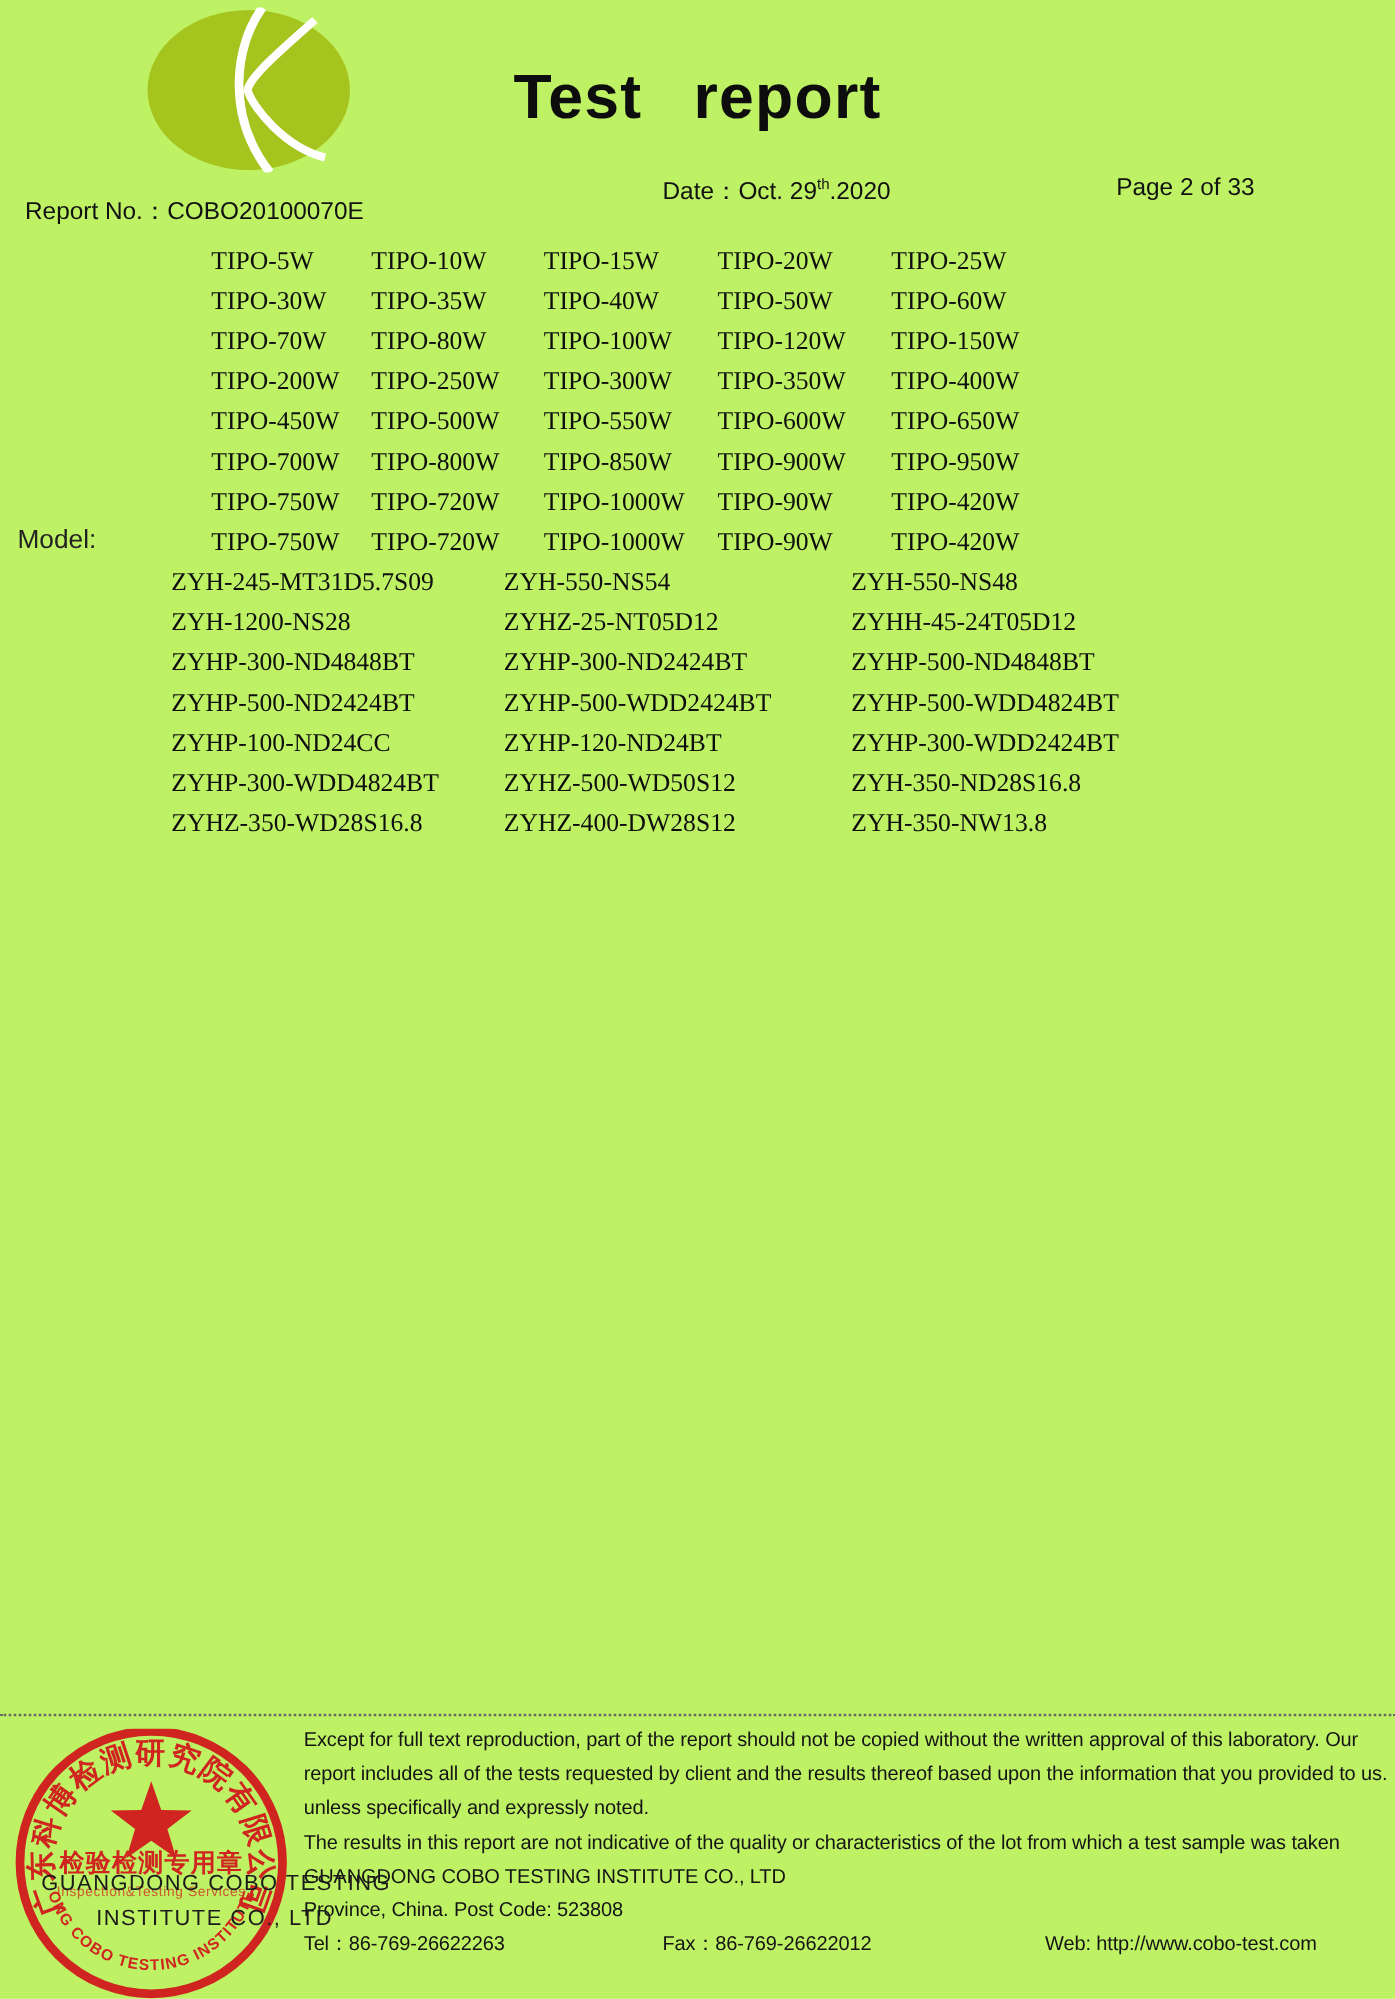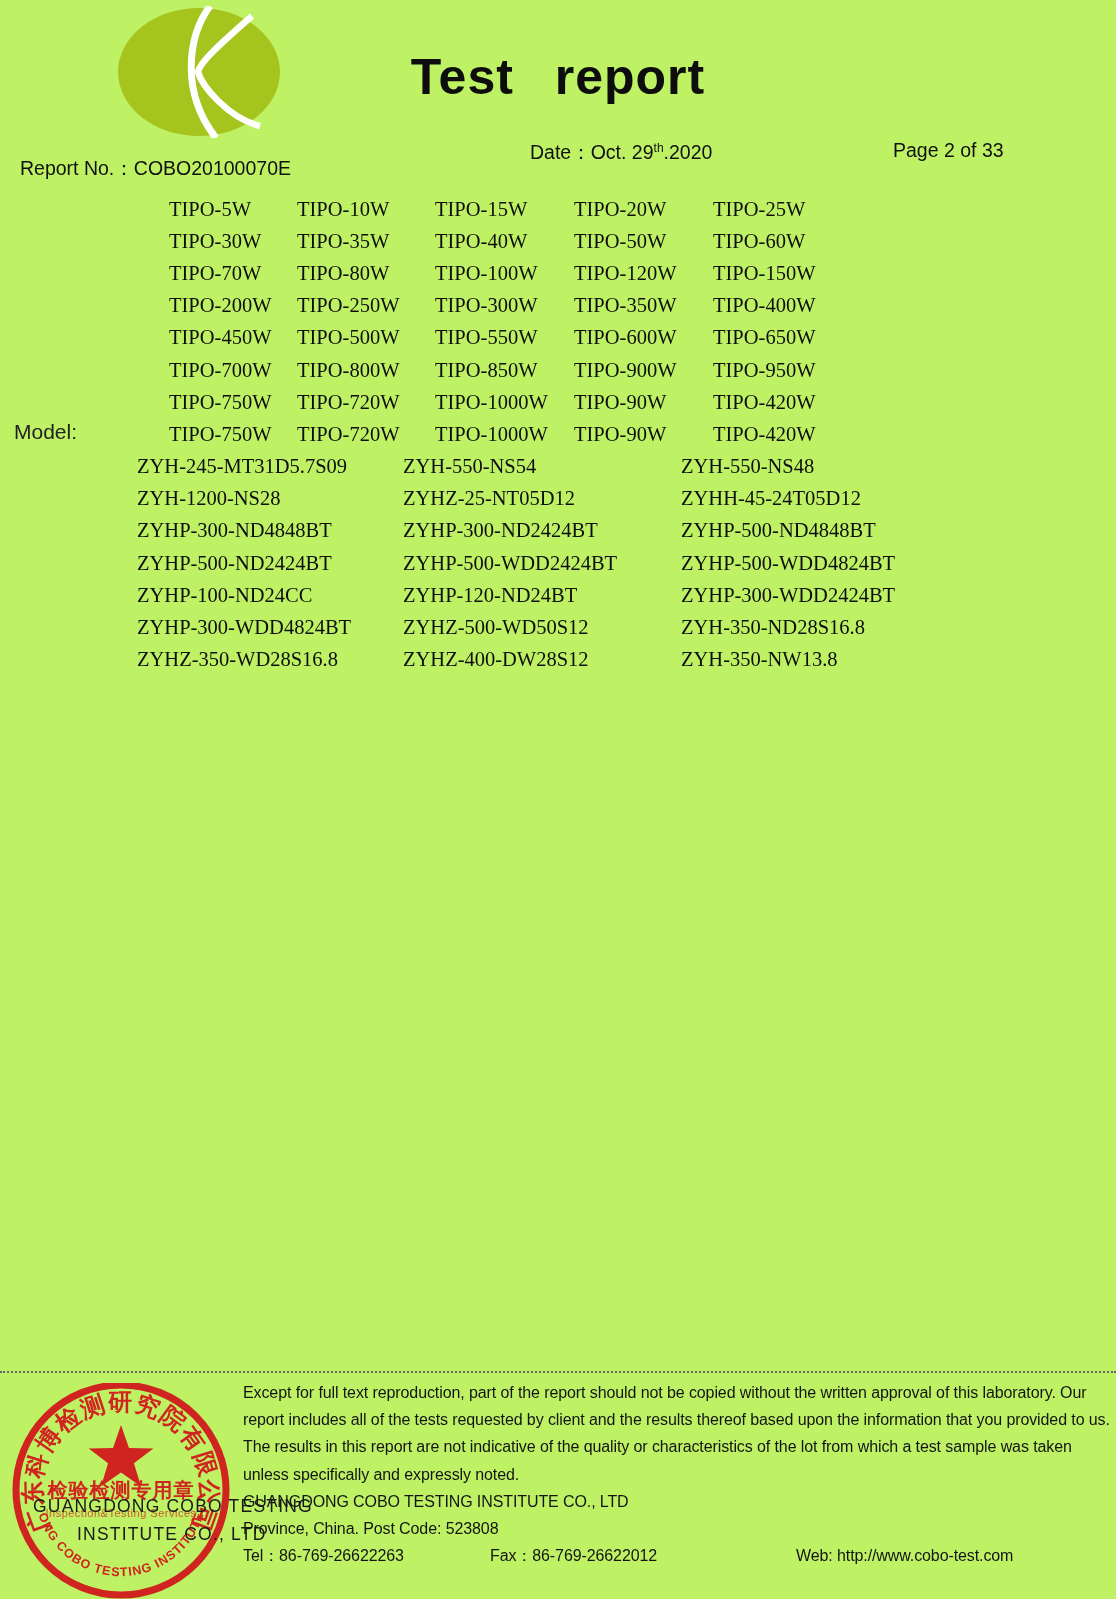--- a/index.html
+++ b/index.html
@@ -30,21 +30,21 @@
   .model-row.zyh{grid-template-columns:266px 278px 1fr;}
   .model-cell{white-space:nowrap;}
 
   
   .footer{position:absolute;left:0;right:0;top:1371px;height:228px;
           border-top:2px dotted #666;}
   .footer-text{position:absolute;left:243px;top:6px;right:10px;
                font-size:16px;line-height:27.2px;letter-spacing:-0.1px;white-space:nowrap;color:#141414;}
   .contact-row{display:flex;}
   .contact-row .tel{width:247px;}
-  .contact-row .fax{width:306px;}
+  .contact-row .fax{width:306px;margin-left:40px;}
 
   
   .stamp-svg{position:absolute;left:0;top:1383px;}
   .stamp-ring{fill:none;stroke:var(--stamp-red);stroke-width:7;}
   .stamp-cn-arc{fill:var(--stamp-red);font-size:24px;font-weight:bold;letter-spacing:1.5px;
                 font-family:"DejaVu Sans",sans-serif;}
   .stamp-star{fill:var(--stamp-red);}
   .stamp-seal-line{fill:var(--stamp-red);font-size:20px;font-weight:bold;letter-spacing:1px;
                    font-family:"DejaVu Sans",sans-serif;}
   .stamp-faint{fill:var(--stamp-red);font-size:11px;opacity:0.75;letter-spacing:0.5px;}
@@ -164,22 +164,22 @@
       <div class="model-cell">ZYHZ-350-WD28S16.8</div>
         <div class="model-cell">ZYHZ-400-DW28S12</div>
         <div class="model-cell">ZYH-350-NW13.8</div>
       </div>
   </div>
 
   <div class="footer">
     <div class="footer-text">
       <div>Except for full text reproduction, part of the report should not be copied without the written approval of this laboratory. Our</div>
       <div>report includes all of the tests requested by client and the results thereof based upon the information that you provided to us.</div>
+      <div>unless specifically and expressly noted.</div>
       <div>The results in this report are not indicative of the quality or characteristics of the lot from which a test sample was taken</div>
-      <div>unless specifically and expressly noted.</div>
       <div>GUANGDONG COBO TESTING INSTITUTE CO., LTD</div>
       <div>Province, China. Post Code: 523808</div>
       <div class="contact-row">
         <span class="tel">Tel：86-769-26622263</span>
         <span class="fax">Fax：86-769-26622012</span>
         <span class="web">Web: http://www.cobo-test.com</span>
       </div>
     </div>
   </div>
 

